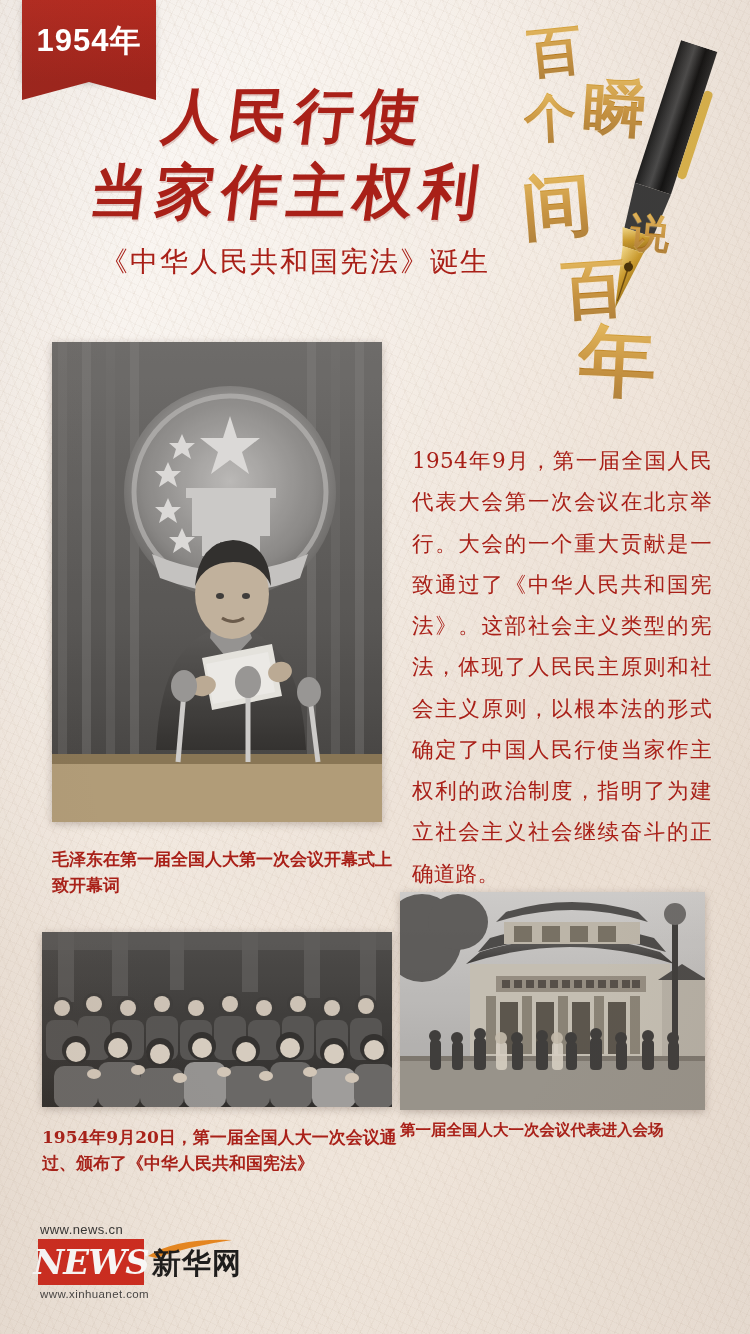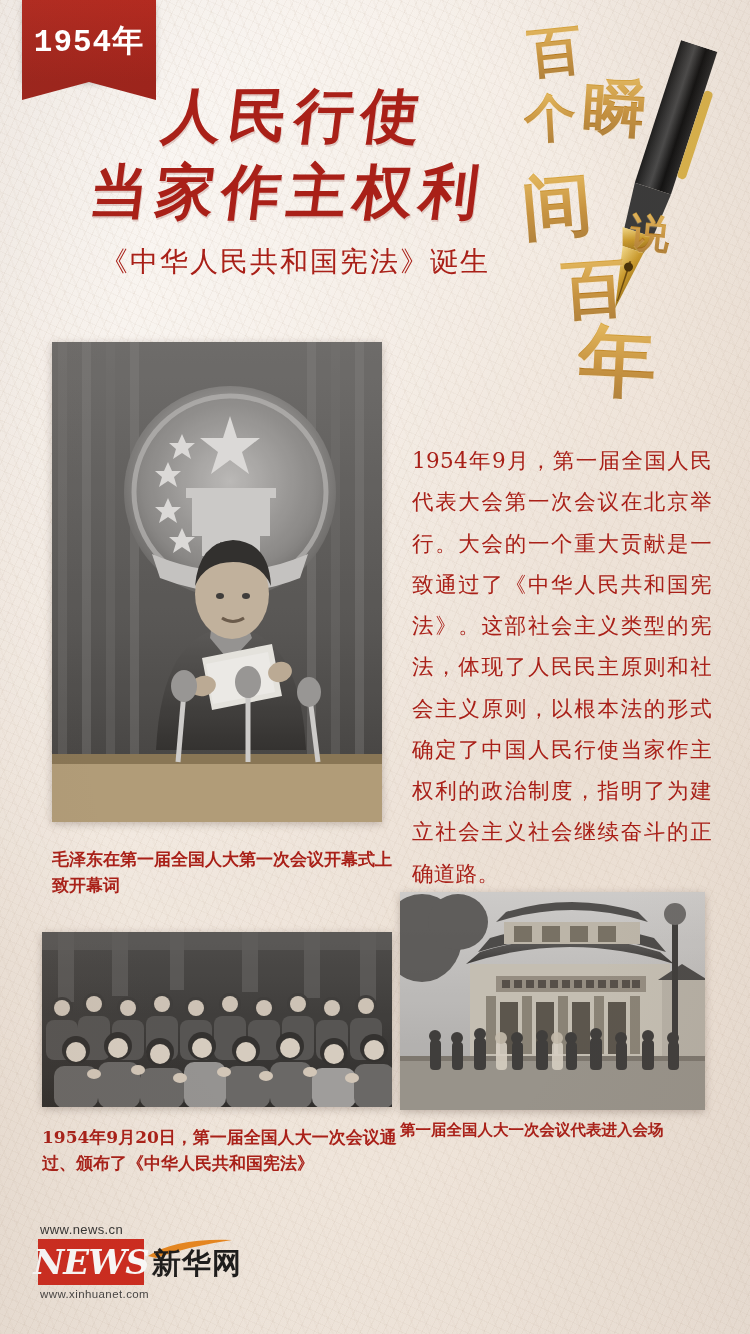--- a/index.html
+++ b/index.html
@@ -62,21 +62,21 @@
     bottom: -18px;
     width: 0;
     height: 0;
     border-left: 67px solid #9e231b;
     border-right: 67px solid #9e231b;
     border-bottom: 18px solid transparent;
   }
   .year-text {
     position: relative;
     z-index: 2;
-    font-family: Liberation Mono, monospace;
+    font-family: Liberation Sans, sans-serif;
     font-size: 31px;
     font-weight: bold;
     letter-spacing: 1px;
   }
 
   
   .headline-wrap {
     position: absolute;
     left: 60px;
     top: 78px;

